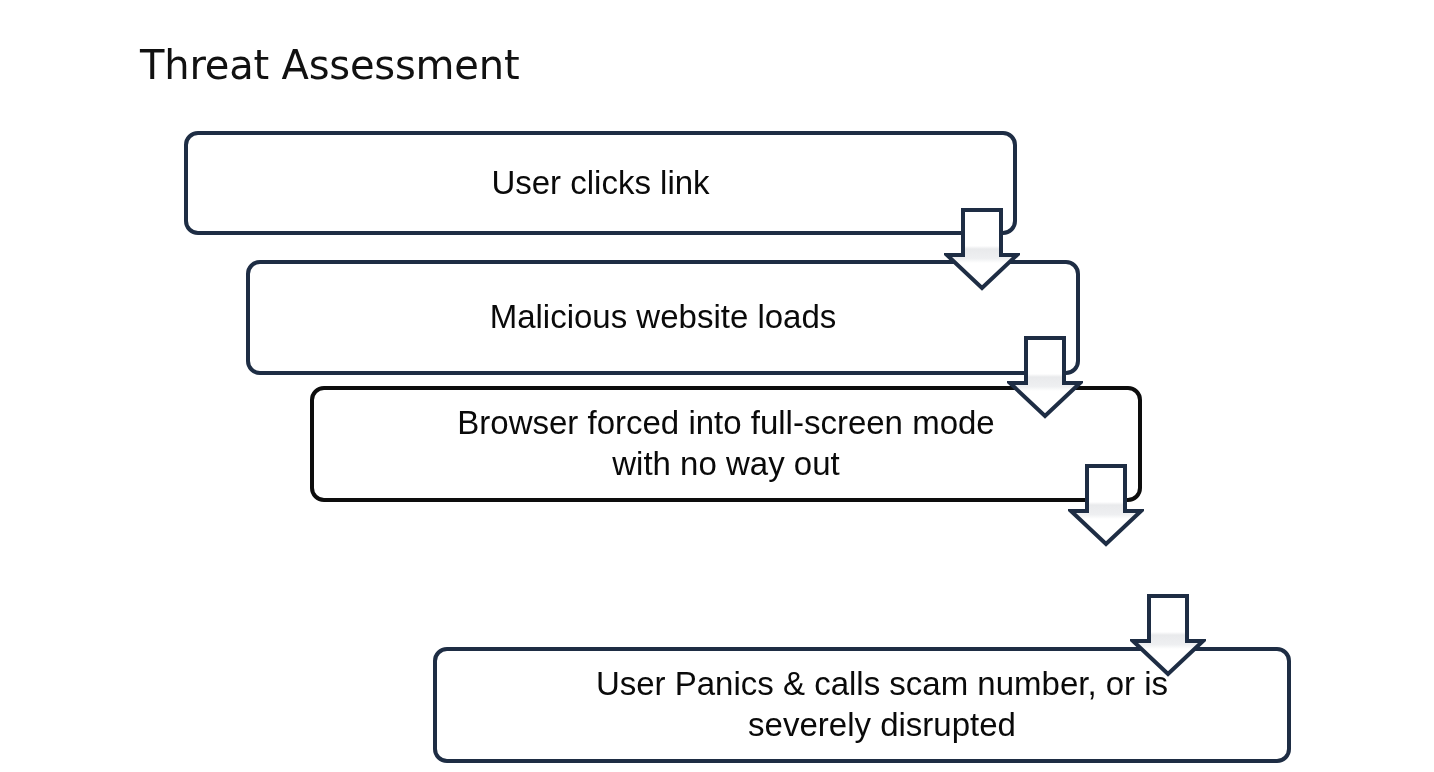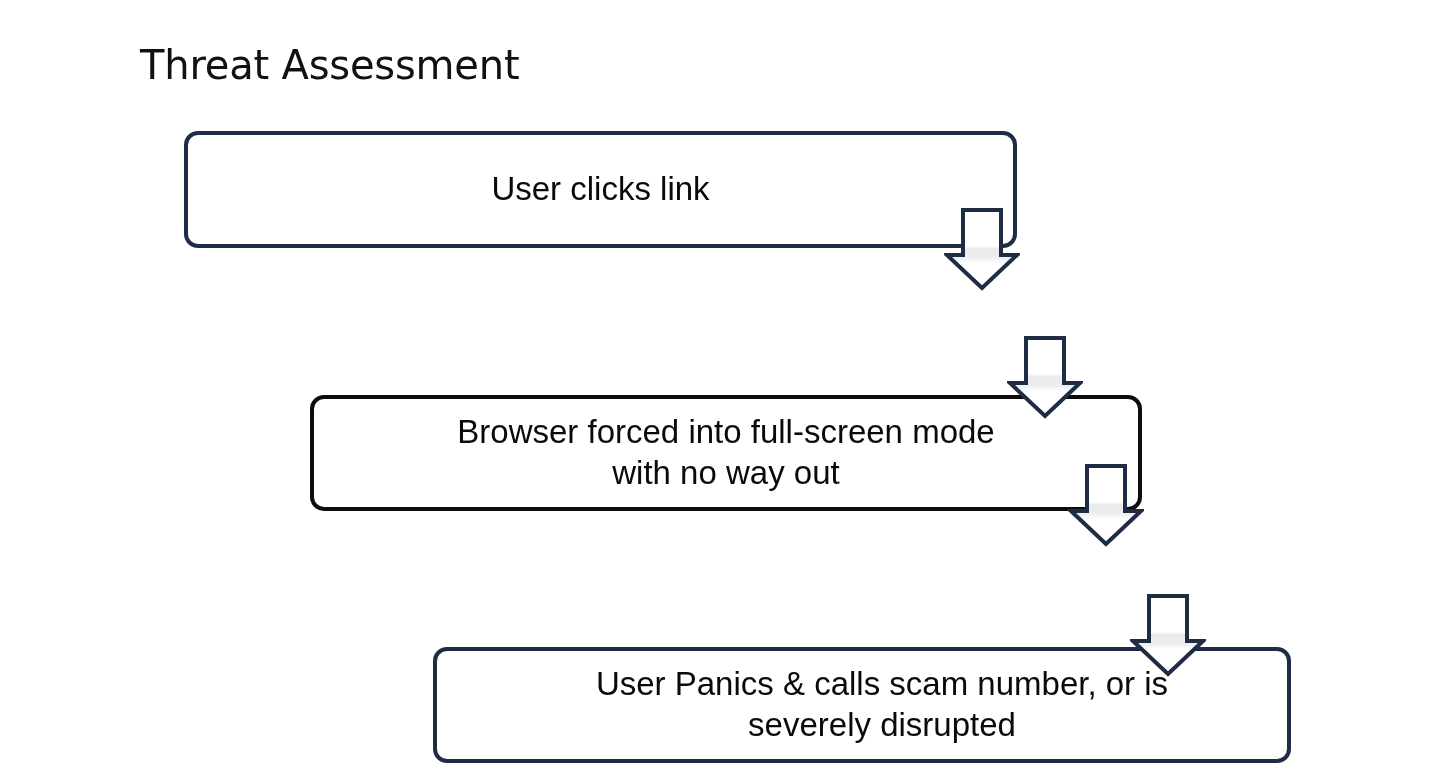--- a/index.html
+++ b/index.html
@@ -50,23 +50,23 @@
     font-family: "Liberation Sans", sans-serif;
     font-size: 33px;
     font-weight: 400;
     color: #0a0a0a;
     line-height: 1.23;
     padding: 0 26px;
     white-space: pre-line;
   }
 
   
-  #box-1 { left: 184px; top: 111px; width: 833px; height: 117px; z-index: 6; }
+  #box-1 { left: 184px; top: 111px; width: 833px; height: 104px; z-index: 6; }
   #box-2 { left: 246px; top: 240px; width: 834px; height: 115px; z-index: 5; }
-  #box-3 { left: 310px; top: 375px; width: 832px; height: 116px; z-index: 4; }
+  #box-3 { left: 310px; top: 366px; width: 832px; height: 116px; z-index: 4; }
   #box-4 { left: 370px; top: 496px; width: 834px; height: 115px; z-index: 3; }
   #box-5 { left: 433px; top: 627px; width: 858px; height: 116px; z-index: 2; padding-left: 40px; }
 
   
   .down-arrow {
     position: absolute;
     width: 76px;
     height: 84px;
     z-index: 20;
     pointer-events: none;
@@ -82,20 +82,23 @@
 <body>
 
 <div id="slide">
 
   <div id="title">Threat Assessment</div>
 
   <div class="step-box" id="box-1">
     <span class="step-label">User clicks link</span>
   </div>
 
+  <div class="step-box" id="box-2">
+    <span class="step-label">Malicious website loads</span>
+  </div>
 
   <div class="step-box dark-outline" id="box-3">
     <span class="step-label">Browser forced into full-screen mode
 with no way out</span>
   </div>
 
 
   <div class="step-box" id="box-5">
     <span class="step-label">User Panics &amp; calls scam number, or is
 severely disrupted</span>

